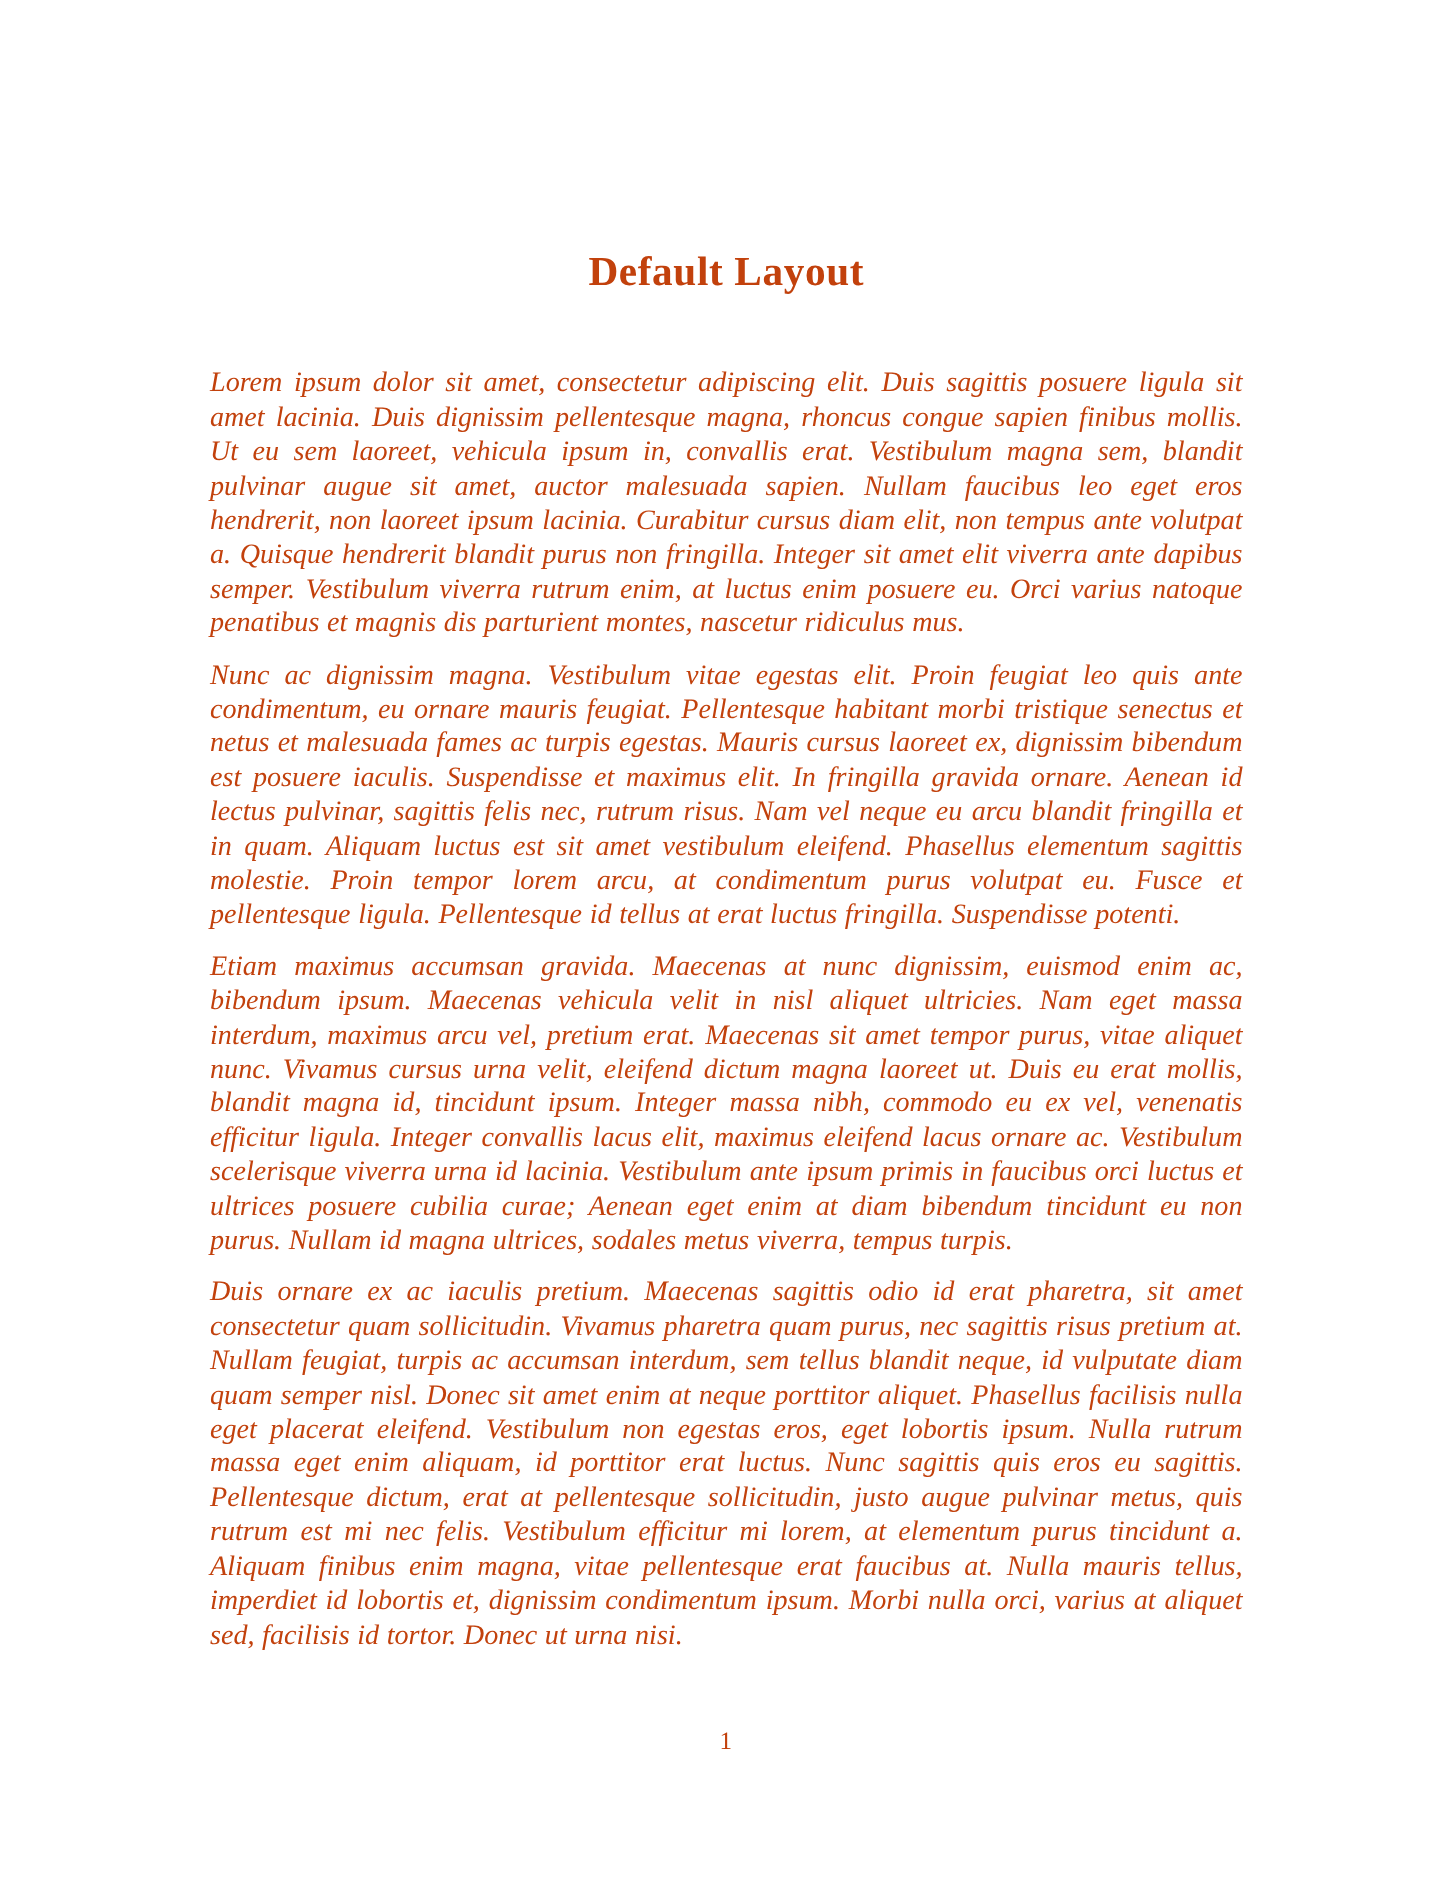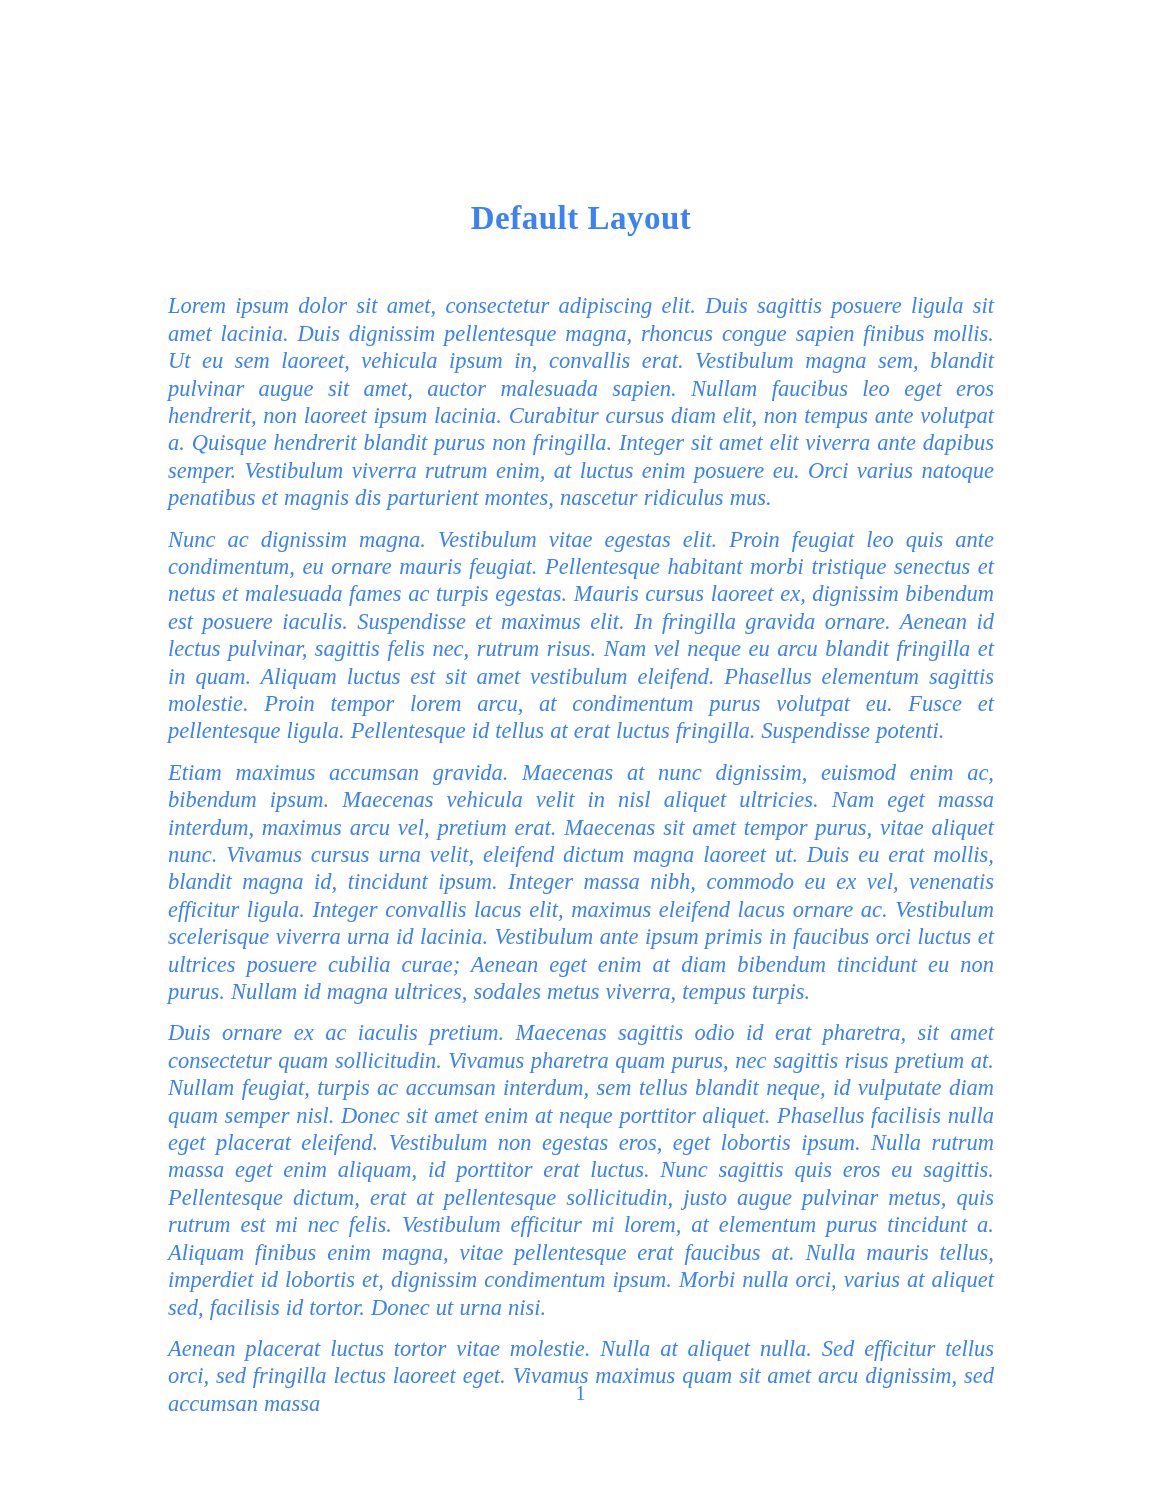--- a/index.html
+++ b/index.html
@@ -6,21 +6,21 @@
     margin: 0;
     padding: 0;
     background: #ffffff;
   }
   .page {
     position: relative;
     width: 1161px;
     height: 1508px;
     margin: 0 auto;
     background: #ffffff;
-    color: #3b82f6;
+    color: #c2410c;
     font-family: "Liberation Serif", serif;
     overflow: hidden;
   }
   .content {
     position: absolute;
     top: 0;
     left: 168px;
     width: 826px;
   }
   .doc-title {
@@ -60,17 +60,16 @@
     <h1 class="doc-title">Default Layout</h1>
 
     <p class="body-para">Lorem ipsum dolor sit amet, consectetur adipiscing elit. Duis sagittis posuere ligula sit amet lacinia. Duis dignissim pellentesque magna, rhoncus congue sapien finibus mollis. Ut eu sem laoreet, vehicula ipsum in, convallis erat. Vestibulum magna sem, blandit pulvinar augue sit amet, auctor malesuada sapien. Nullam faucibus leo eget eros hendrerit, non laoreet ipsum lacinia. Curabitur cursus diam elit, non tempus ante volutpat a. Quisque hendrerit blandit purus non fringilla. Integer sit amet elit viverra ante dapibus semper. Vestibulum viverra rutrum enim, at luctus enim posuere eu. Orci varius natoque penatibus et magnis dis parturient montes, nascetur ridiculus mus.</p>
 
     <p class="body-para">Nunc ac dignissim magna. Vestibulum vitae egestas elit. Proin feugiat leo quis ante condimentum, eu ornare mauris feugiat. Pellentesque habitant morbi tristique senectus et netus et malesuada fames ac turpis egestas. Mauris cursus laoreet ex, dignissim bibendum est posuere iaculis. Suspendisse et maximus elit. In fringilla gravida ornare. Aenean id lectus pulvinar, sagittis felis nec, rutrum risus. Nam vel neque eu arcu blandit fringilla et in quam. Aliquam luctus est sit amet vestibulum eleifend. Phasellus elementum sagittis molestie. Proin tempor lorem arcu, at condimentum purus volutpat eu. Fusce et pellentesque ligula. Pellentesque id tellus at erat luctus fringilla. Suspendisse potenti.</p>
 
     <p class="body-para">Etiam maximus accumsan gravida. Maecenas at nunc dignissim, euismod enim ac, bibendum ipsum. Maecenas vehicula velit in nisl aliquet ultricies. Nam eget massa interdum, maximus arcu vel, pretium erat. Maecenas sit amet tempor purus, vitae aliquet nunc. Vivamus cursus urna velit, eleifend dictum magna laoreet ut. Duis eu erat mollis, blandit magna id, tincidunt ipsum. Integer massa nibh, commodo eu ex vel, venenatis efficitur ligula. Integer convallis lacus elit, maximus eleifend lacus ornare ac. Vestibulum scelerisque viverra urna id lacinia. Vestibulum ante ipsum primis in faucibus orci luctus et ultrices posuere cubilia curae; Aenean eget enim at diam bibendum tincidunt eu non purus. Nullam id magna ultrices, sodales metus viverra, tempus turpis.</p>
 
     <p class="body-para">Duis ornare ex ac iaculis pretium. Maecenas sagittis odio id erat pharetra, sit amet consectetur quam sollicitudin. Vivamus pharetra quam purus, nec sagittis risus pretium at. Nullam feugiat, turpis ac accumsan interdum, sem tellus blandit neque, id vulputate diam quam semper nisl. Donec sit amet enim at neque porttitor aliquet. Phasellus facilisis nulla eget placerat eleifend. Vestibulum non egestas eros, eget lobortis ipsum. Nulla rutrum massa eget enim aliquam, id porttitor erat luctus. Nunc sagittis quis eros eu sagittis. Pellentesque dictum, erat at pellentesque sollicitudin, justo augue pulvinar metus, quis rutrum est mi nec felis. Vestibulum efficitur mi lorem, at elementum purus tincidunt a. Aliquam finibus enim magna, vitae pellentesque erat faucibus at. Nulla mauris tellus, imperdiet id lobortis et, dignissim condimentum ipsum. Morbi nulla orci, varius at aliquet sed, facilisis id tortor. Donec ut urna nisi.</p>
 
-    <p class="body-para">Aenean placerat luctus tortor vitae molestie. Nulla at aliquet nulla. Sed efficitur tellus orci, sed fringilla lectus laoreet eget. Vivamus maximus quam sit amet arcu dignissim, sed accumsan massa</p>
   </div>
 
   <div class="page-footer">1</div>
 </div>
 
 </body></html>

